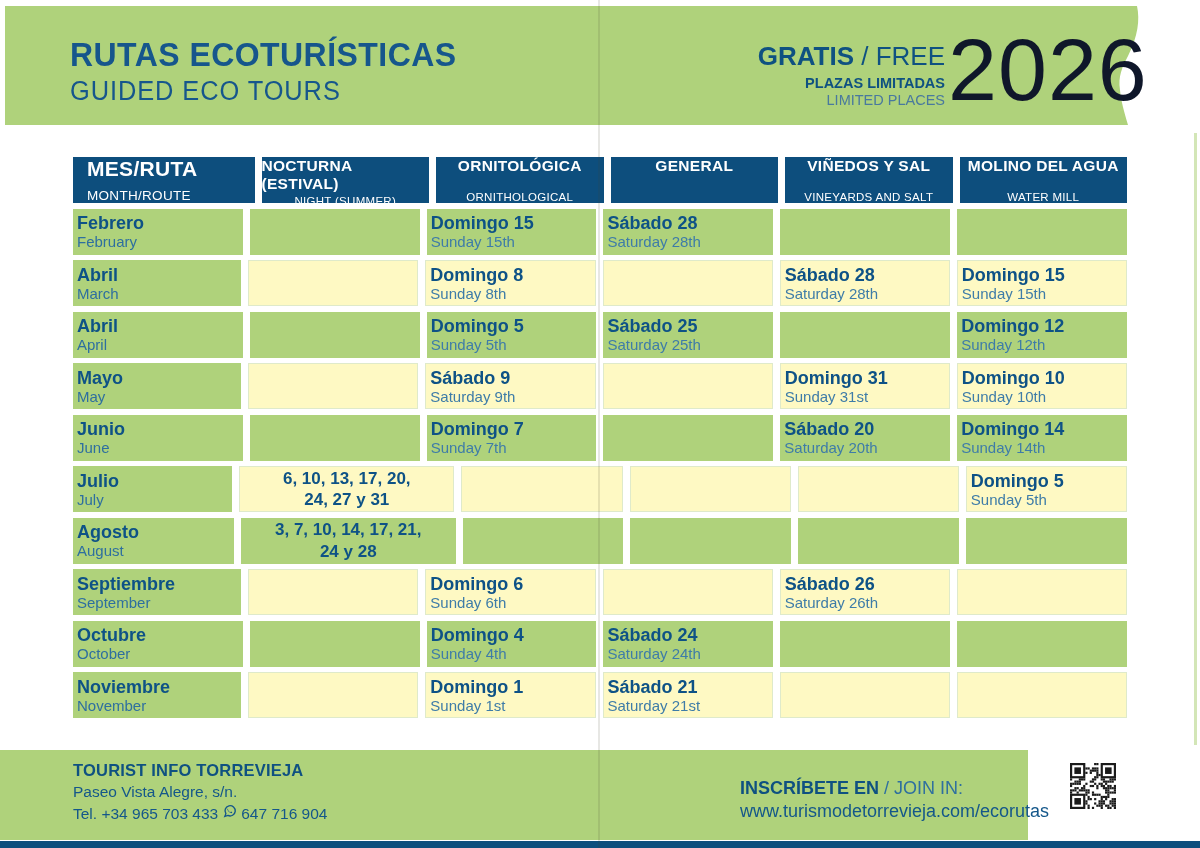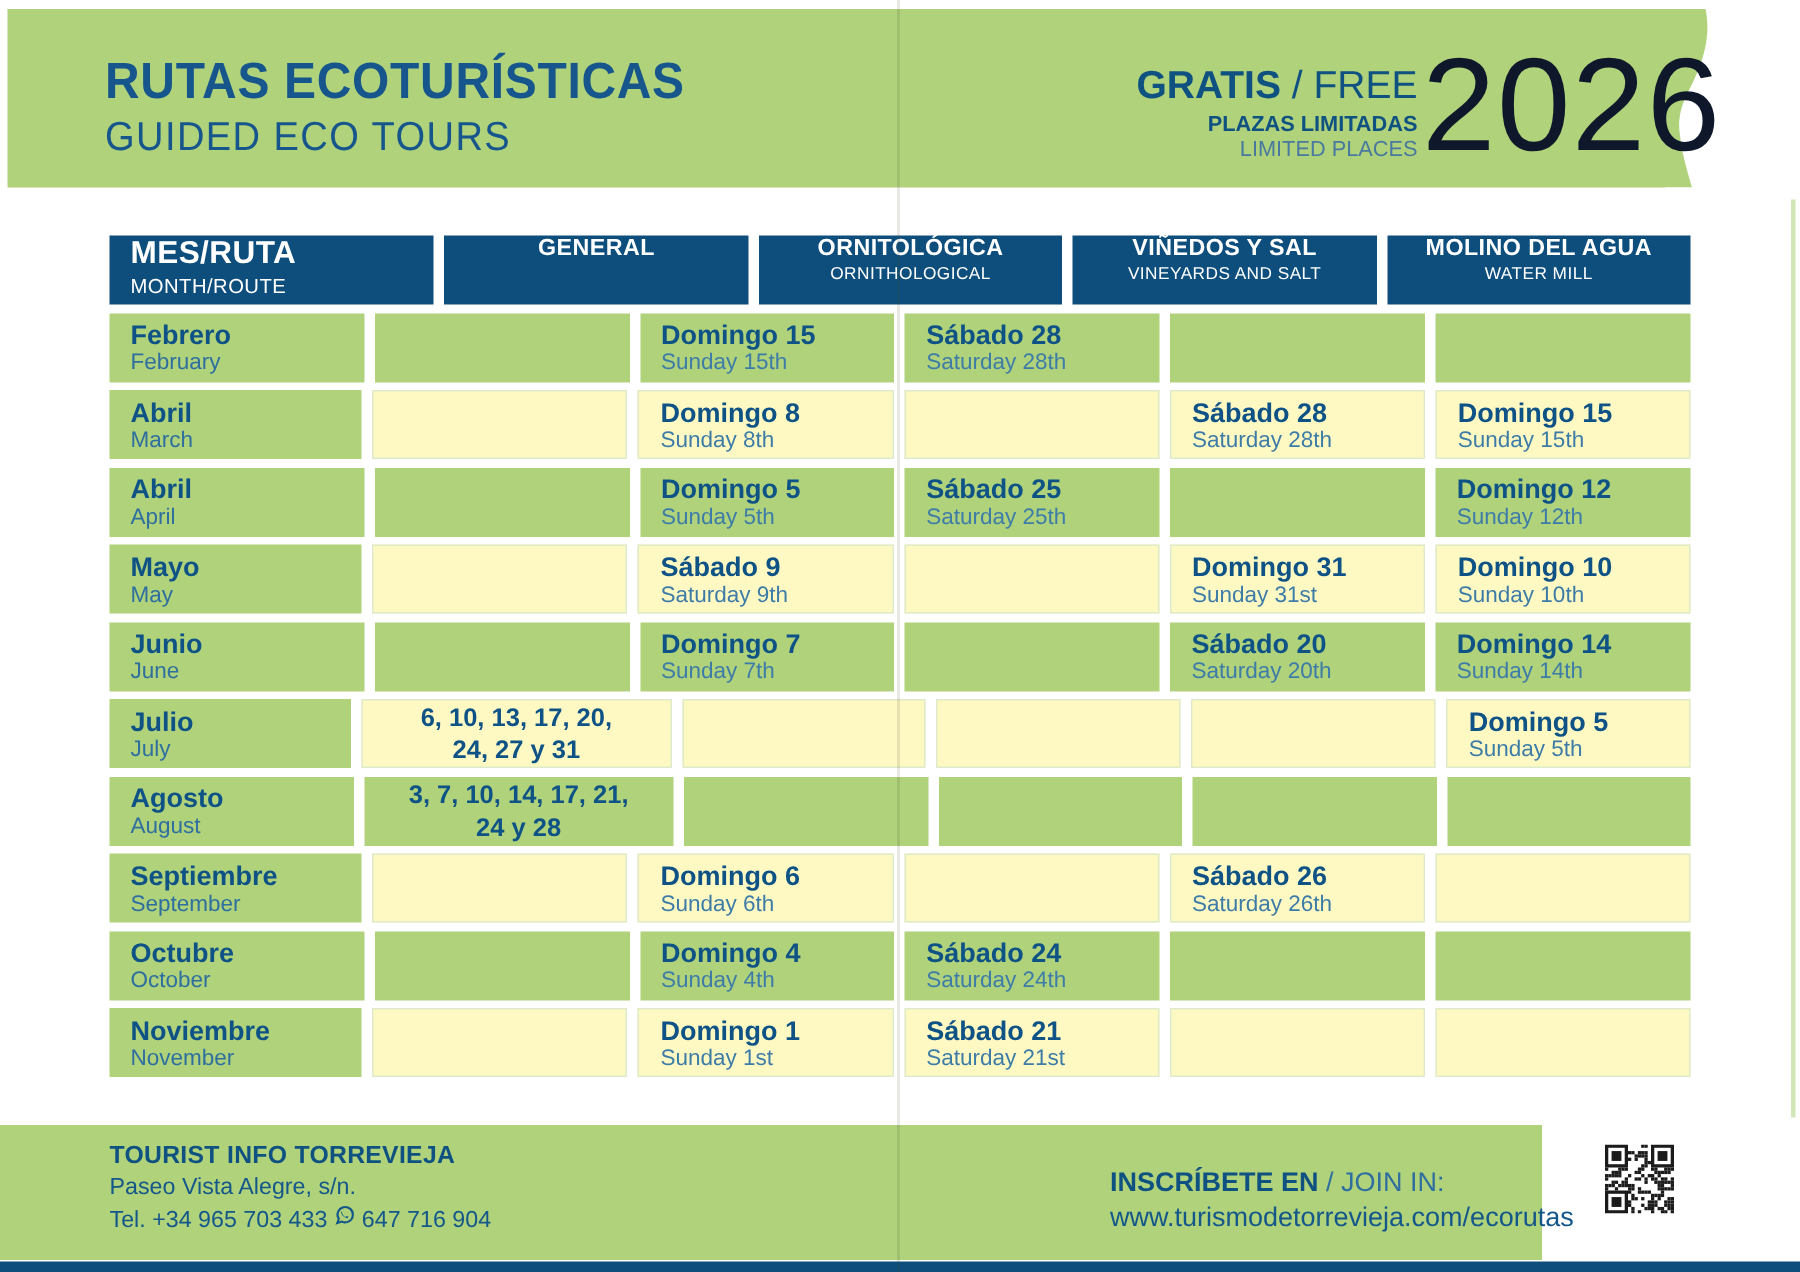--- a/index.html
+++ b/index.html
@@ -17,27 +17,27 @@
   .free-block{position:absolute;right:255px;top:42px;text-align:right;color:#0f5181;}
   .free-line{font-size:26px;line-height:28px;white-space:nowrap;}
   .free-line .b{font-weight:bold;}
   .free-line .r{font-weight:400;}
   .plazas{font-size:14.5px;font-weight:bold;line-height:17px;margin-top:5px;}
   .places{font-size:14.5px;font-weight:400;line-height:16px;color:#49799e;}
   .year{position:absolute;left:948px;top:26px;font-size:88px;font-weight:200;color:#0f172a;line-height:1;letter-spacing:1px;}
   
   .table{position:absolute;left:73px;top:157px;width:1054px;display:flex;flex-direction:column;gap:5.5px;}
   .hrow,.trow{display:flex;gap:7px;height:46px;}
-  .hcell{flex:1 1 0;background:#0d4e7d;color:#fff;display:flex;flex-direction:column;justify-content:flex-start;align-items:center;box-sizing:border-box;}
+  .hcell{flex:1 1 0;background:#0d4e7d;color:#fff;display:flex;flex-direction:column;justify-content:space-between;align-items:center;box-sizing:border-box;}
   .hfirst{align-items:flex-start;padding-left:14px;}
   .hes{font-size:15.5px;font-weight:bold;letter-spacing:.3px;}
   .hfirst .hes{font-size:21px;}
   .hen{font-size:11.5px;margin-top:2px;letter-spacing:.3px;}
   .hfirst .hen{font-size:13.5px;}
-  .cell{flex:1 1 0;display:flex;flex-direction:column;justify-content:center;box-sizing:border-box;padding-left:14px;}
+  .cell{flex:1 1 0;display:flex;flex-direction:column;justify-content:center;box-sizing:border-box;padding-left:4px;}
   .month{background:#afd27b;}
   .mes{font-size:18px;font-weight:bold;color:#0e5286;line-height:20px;}
   .men{font-size:15px;color:#2e6f9f;line-height:17px;}
   .cg{background:#afd27b;}
   .cw{background:#fef9c3;border:1px solid #dfeaca;}
   .ces{font-size:18px;font-weight:bold;color:#0e5286;line-height:20px;}
   .cen{font-size:15px;color:#3e7ca8;line-height:17px;}
   .dates{align-items:center;justify-content:center;text-align:center;font-size:17px;font-weight:bold;color:#0e5286;line-height:1.25;padding:0 29px;}
   
   .footband{position:absolute;left:0;top:750px;width:1028px;height:90px;background:#afd27b;}
@@ -75,25 +75,29 @@
 </div>
 <div class="year">2026</div>
 
 <div class="table">
     <div class="hrow">
       <div class="hcell hfirst">
         <div class="hes">MES/RUTA</div>
         <div class="hen">MONTH/ROUTE</div>
       </div>
       <div class="hcell">
-        <div class="hes">GENERAL</div>
+        <div class="hes">NOCTURNA (ESTIVAL)</div>
+        <div class="hen">NIGHT (SUMMER)</div>
       </div>
       <div class="hcell">
         <div class="hes">ORNITOLÓGICA</div>
         <div class="hen">ORNITHOLOGICAL</div>
+      </div>
+      <div class="hcell">
+        <div class="hes">GENERAL</div>
       </div>
       <div class="hcell">
         <div class="hes">VIÑEDOS Y SAL</div>
         <div class="hen">VINEYARDS AND SALT</div>
       </div>
       <div class="hcell">
         <div class="hes">MOLINO DEL AGUA</div>
         <div class="hen">WATER MILL</div>
       </div>
     </div>

